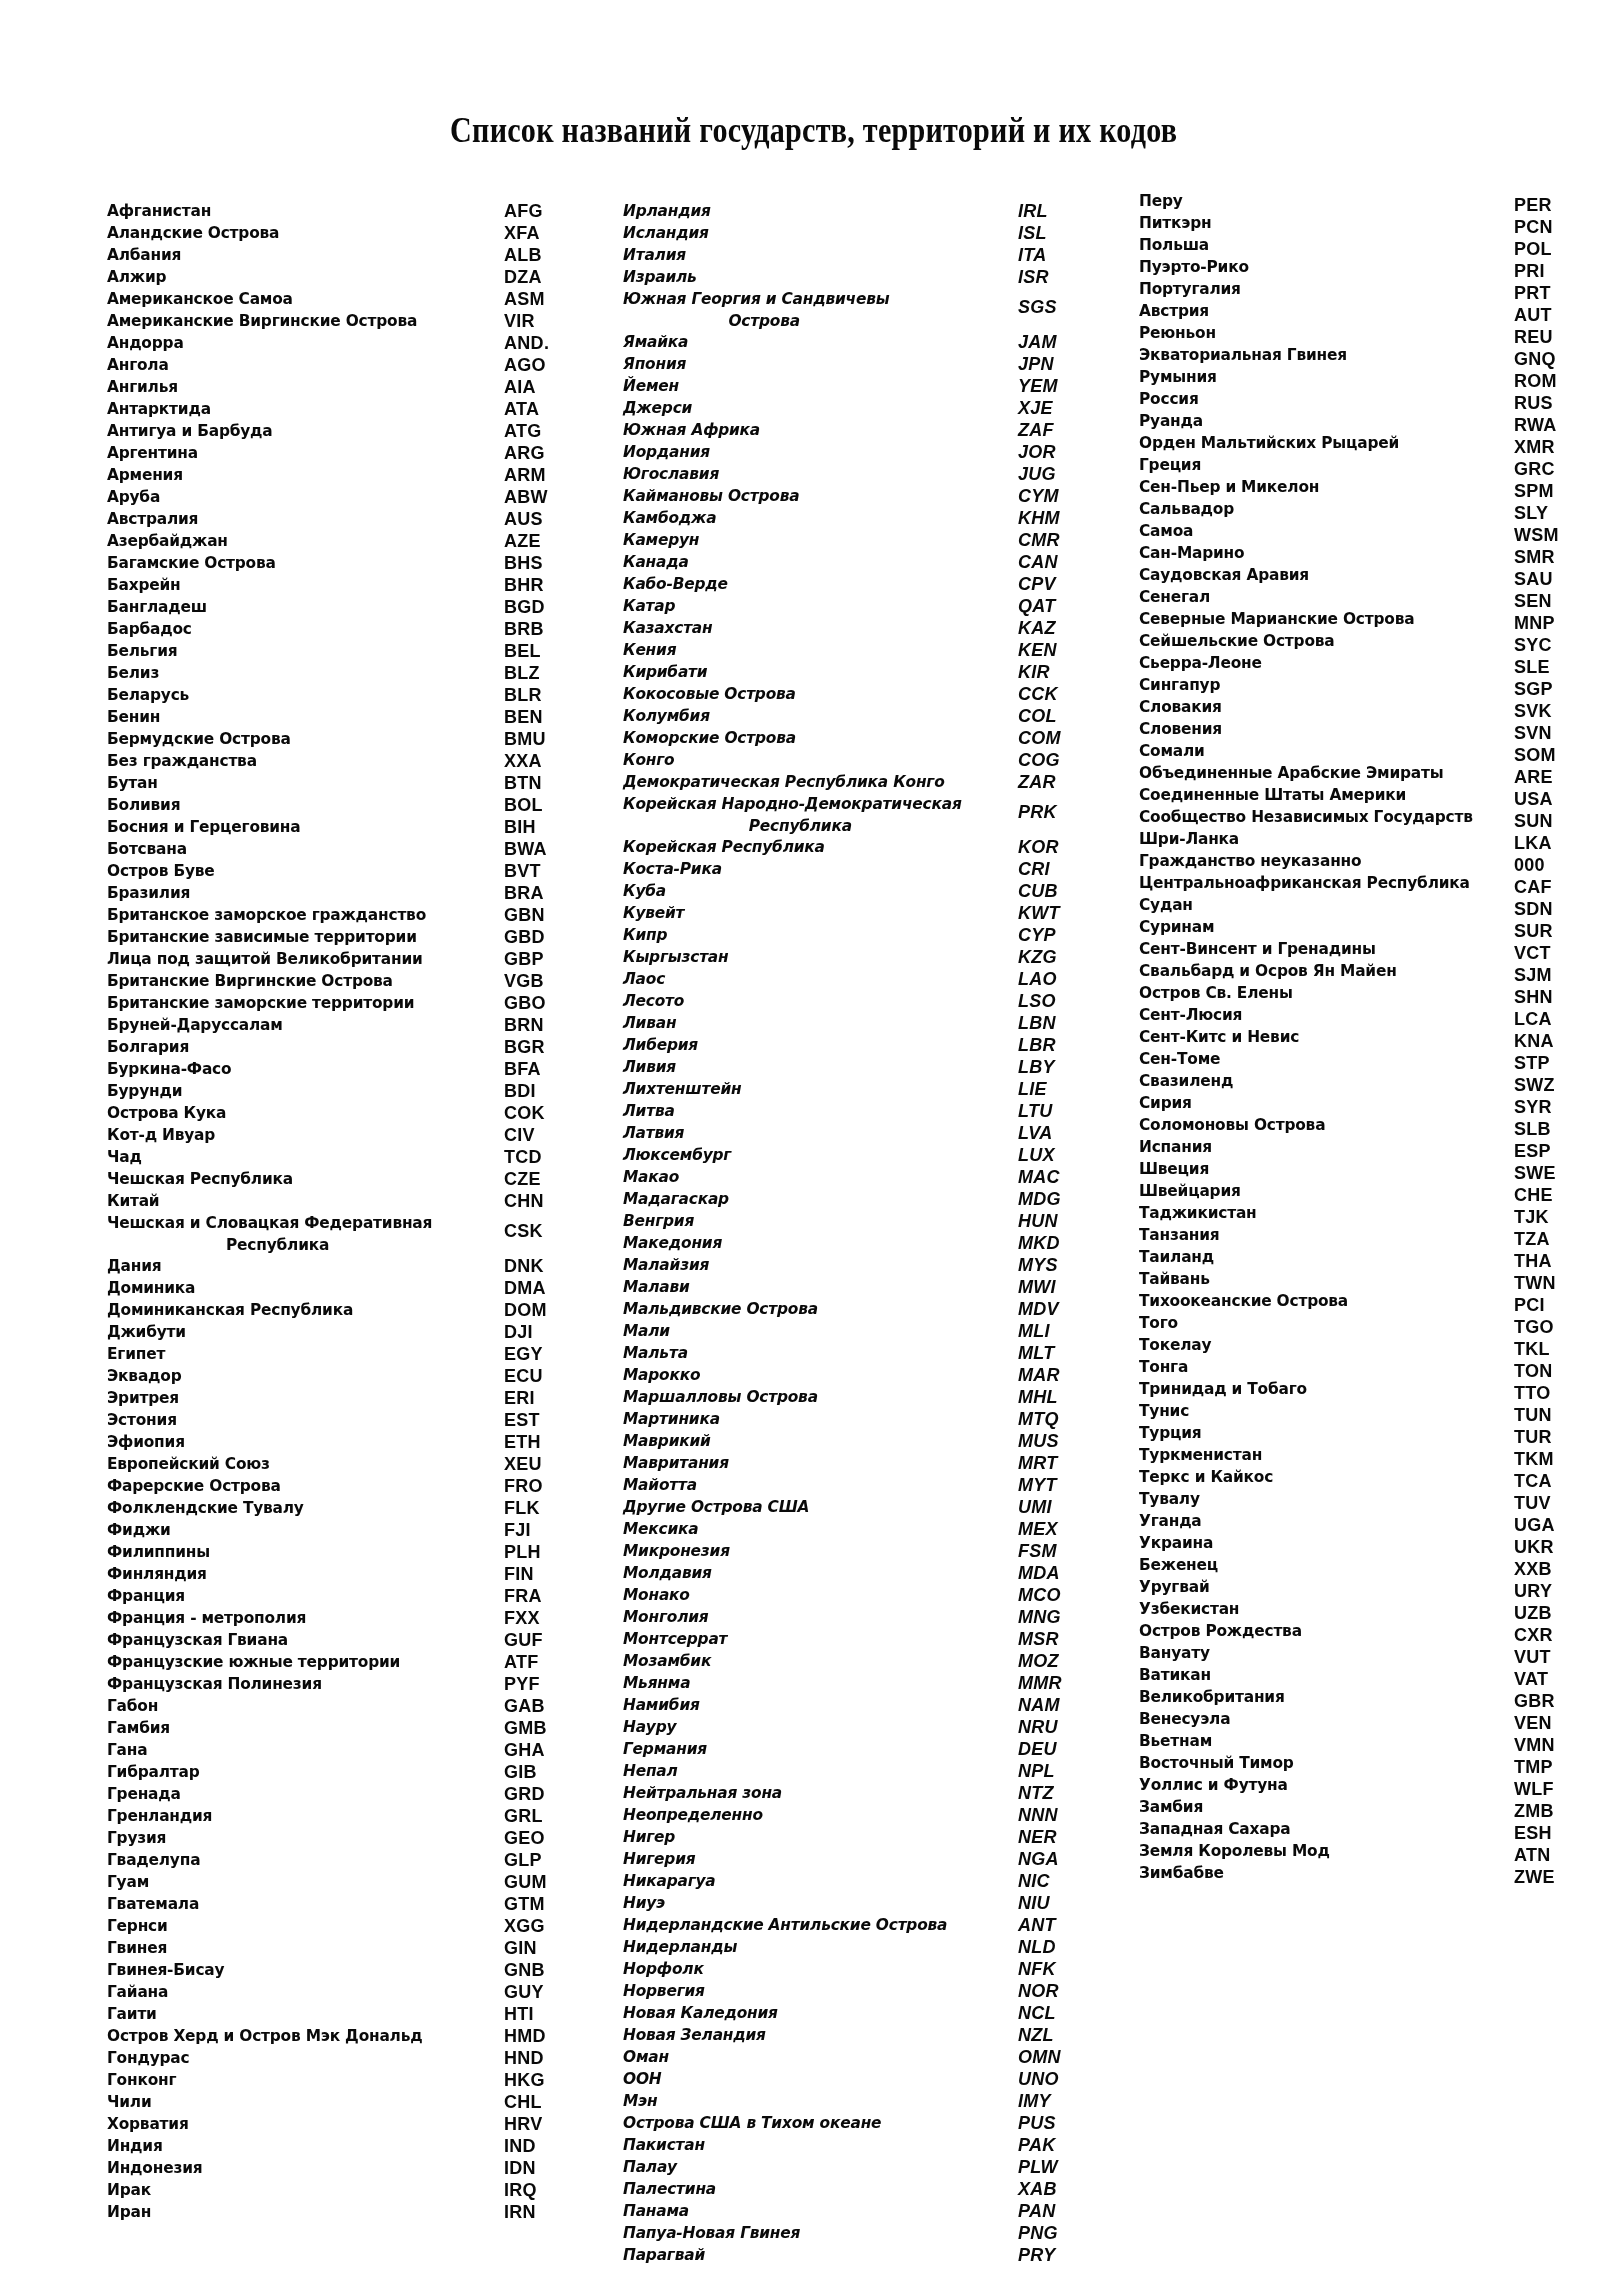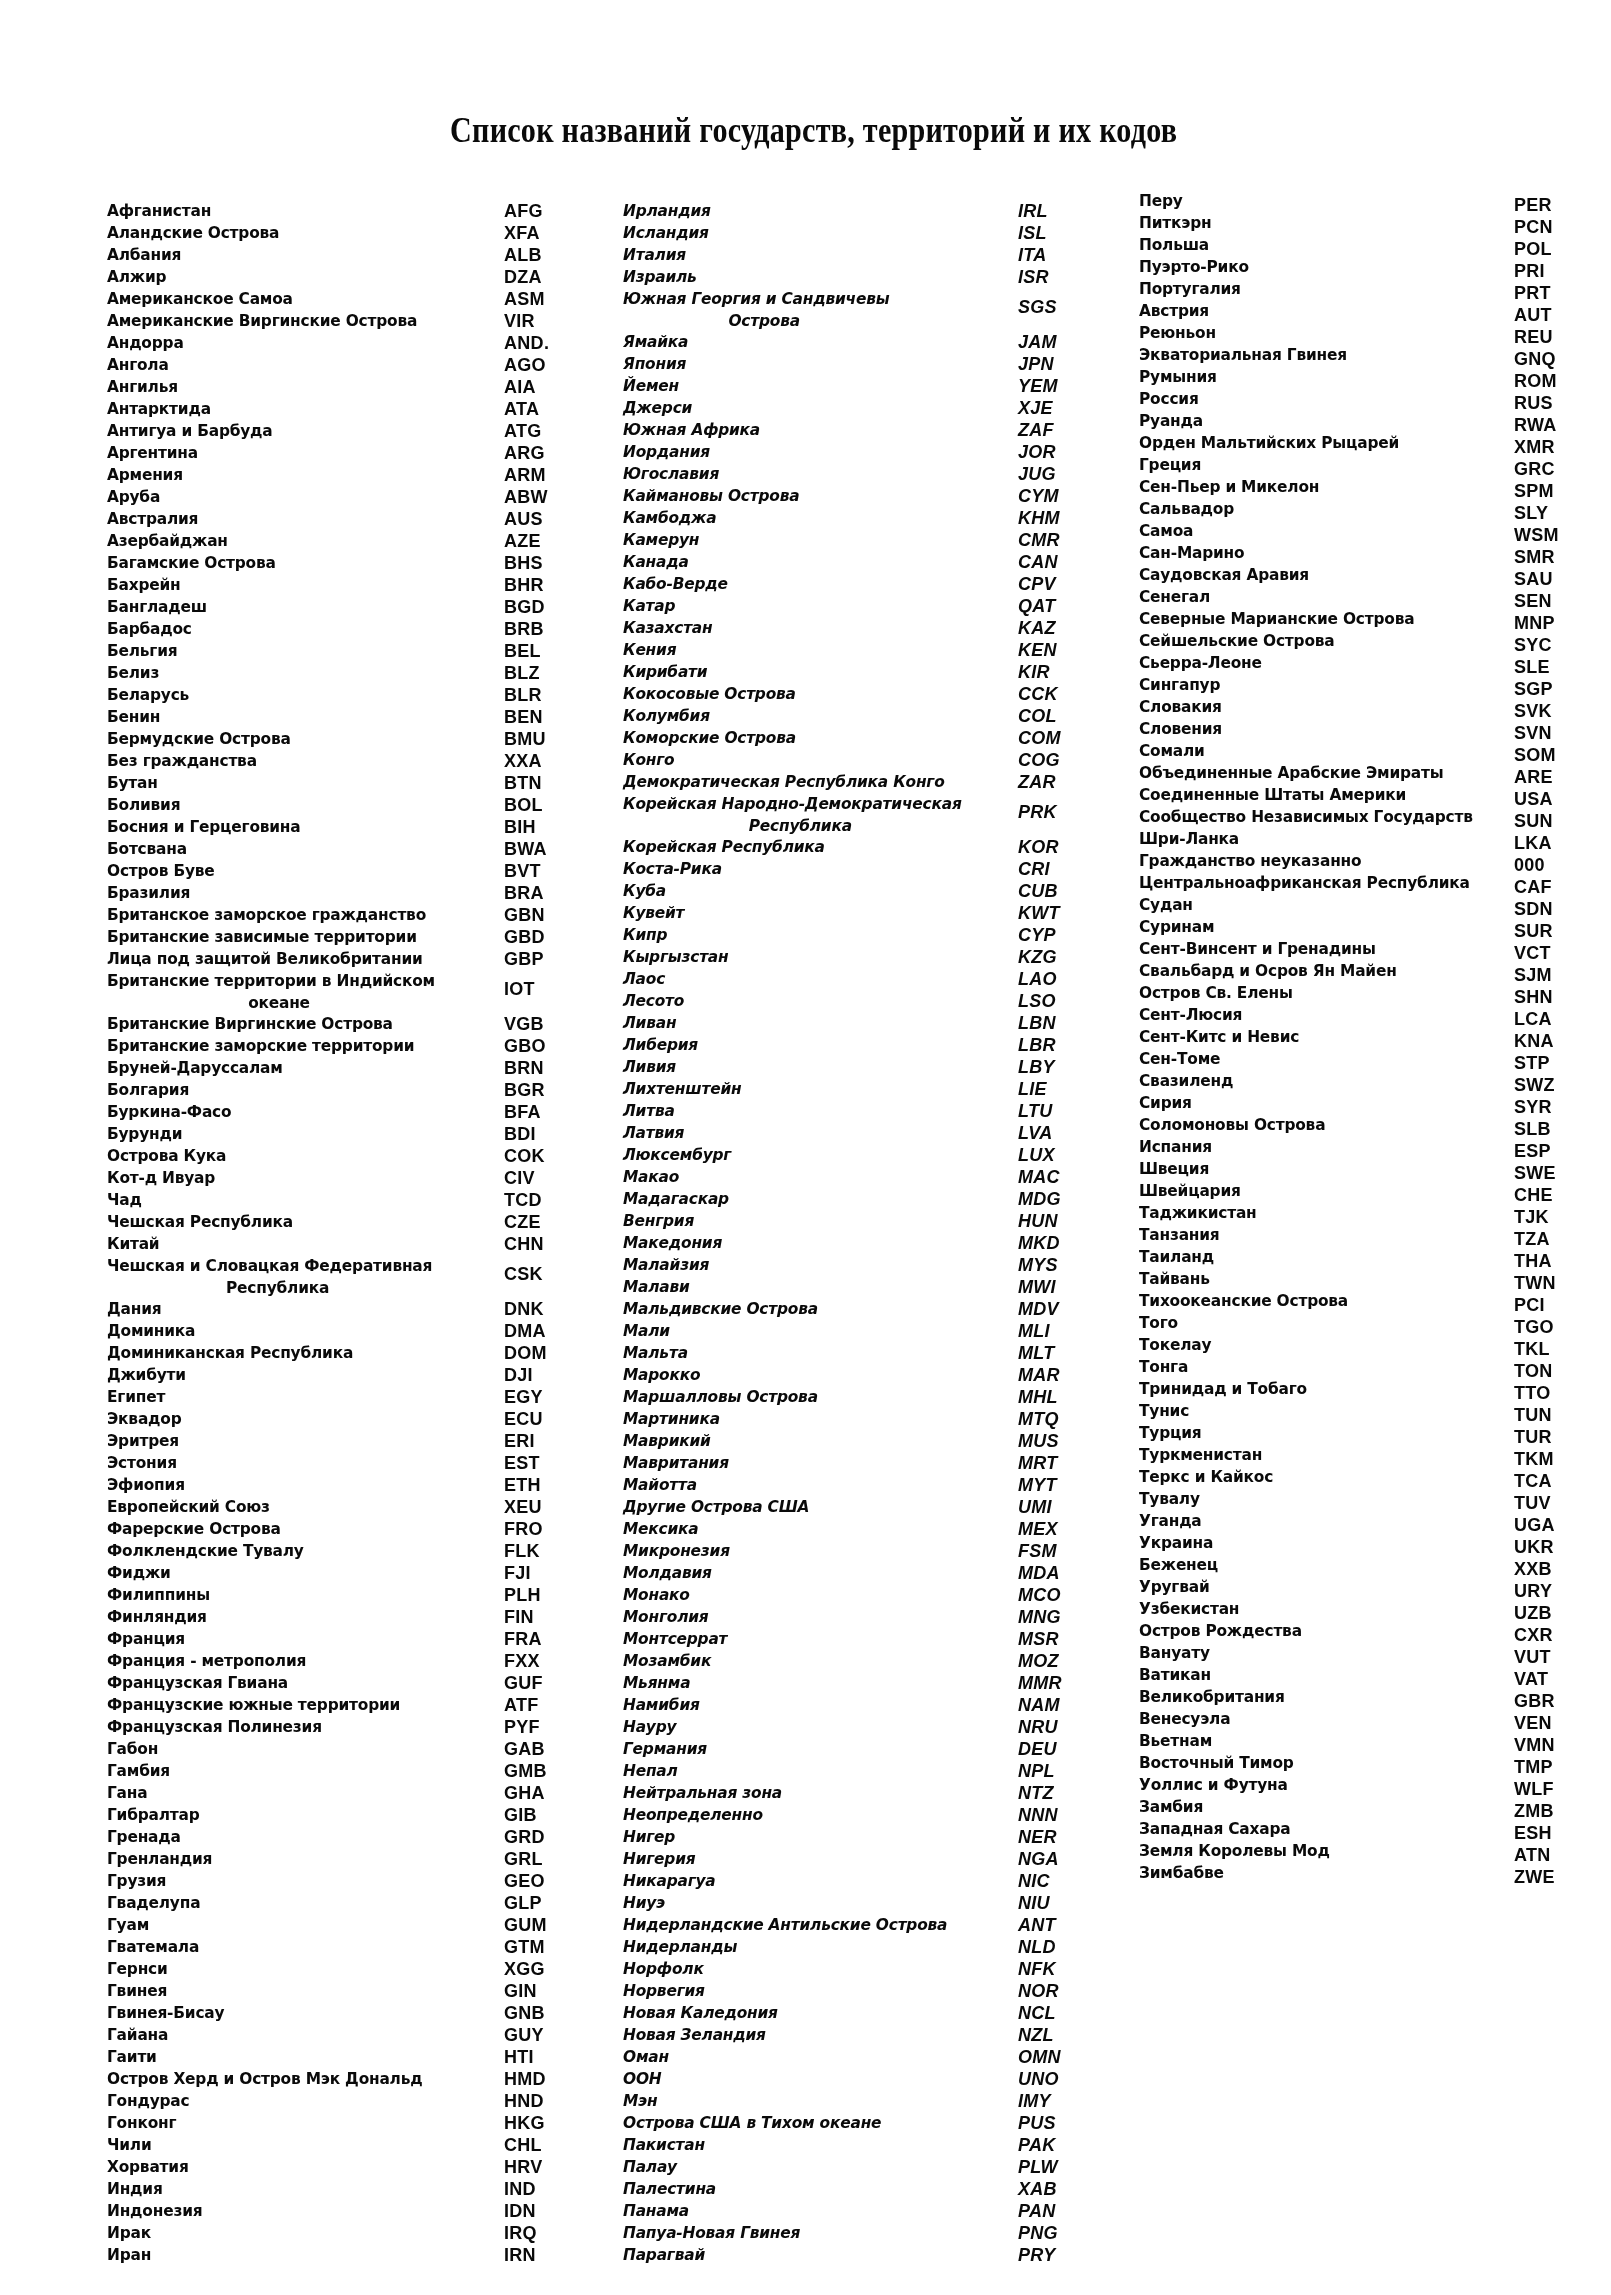--- a/index.html
+++ b/index.html
@@ -183,24 +183,20 @@
       <span class="code">GBN</span>
     </div>
     <div class="row">
       <span class="name"><span>Британские зависимые территории</span></span>
       <span class="code">GBD</span>
     </div>
     <div class="row">
       <span class="name"><span>Лица под защитой Великобритании</span></span>
       <span class="code">GBP</span>
     </div>
-    <div class="row wrap">
-      <span class="name"><span>Британские территории в Индийском</span><span class="cont">океане</span></span>
-      <span class="code">IOT</span>
-    </div>
     <div class="row">
       <span class="name"><span>Британские Виргинские Острова</span></span>
       <span class="code">VGB</span>
     </div>
     <div class="row">
       <span class="name"><span>Британские заморские территории</span></span>
       <span class="code">GBO</span>
     </div>
     <div class="row">
       <span class="name"><span>Бруней-Даруссалам</span></span>

